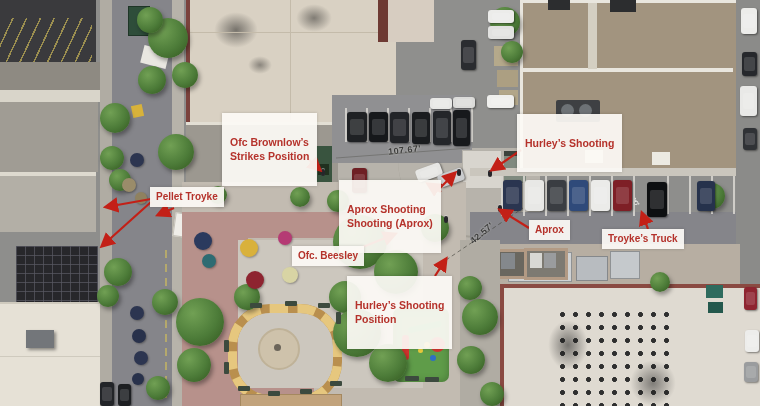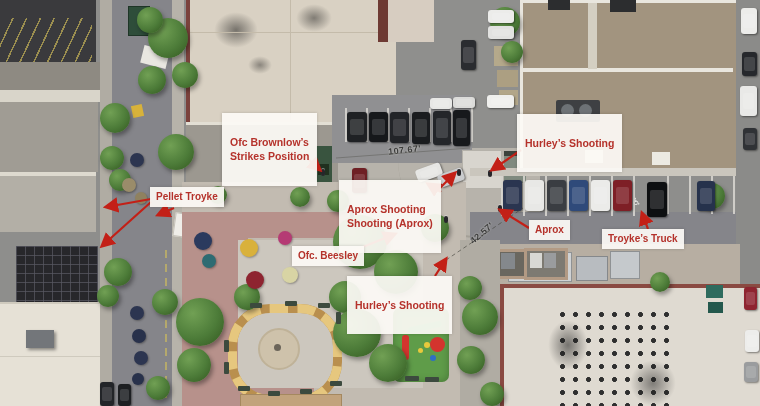--- a/index.html
+++ b/index.html
@@ -302,15 +302,16 @@
     <div>Aprox</div>
   </div>
   <div class="label small" style="left:602px;top:229px;">
     <div>Troyke’s Truck</div>
   </div>
   <div class="label small" style="left:292px;top:246px;">
     <div>Ofc. Beesley</div>
   </div>
   <div class="label" style="left:347px;top:276px;">
     <div>Hurley’s Shooting</div>
+    <div>Position</div>
   </div>
 
 </div>
 
 </body></html>

